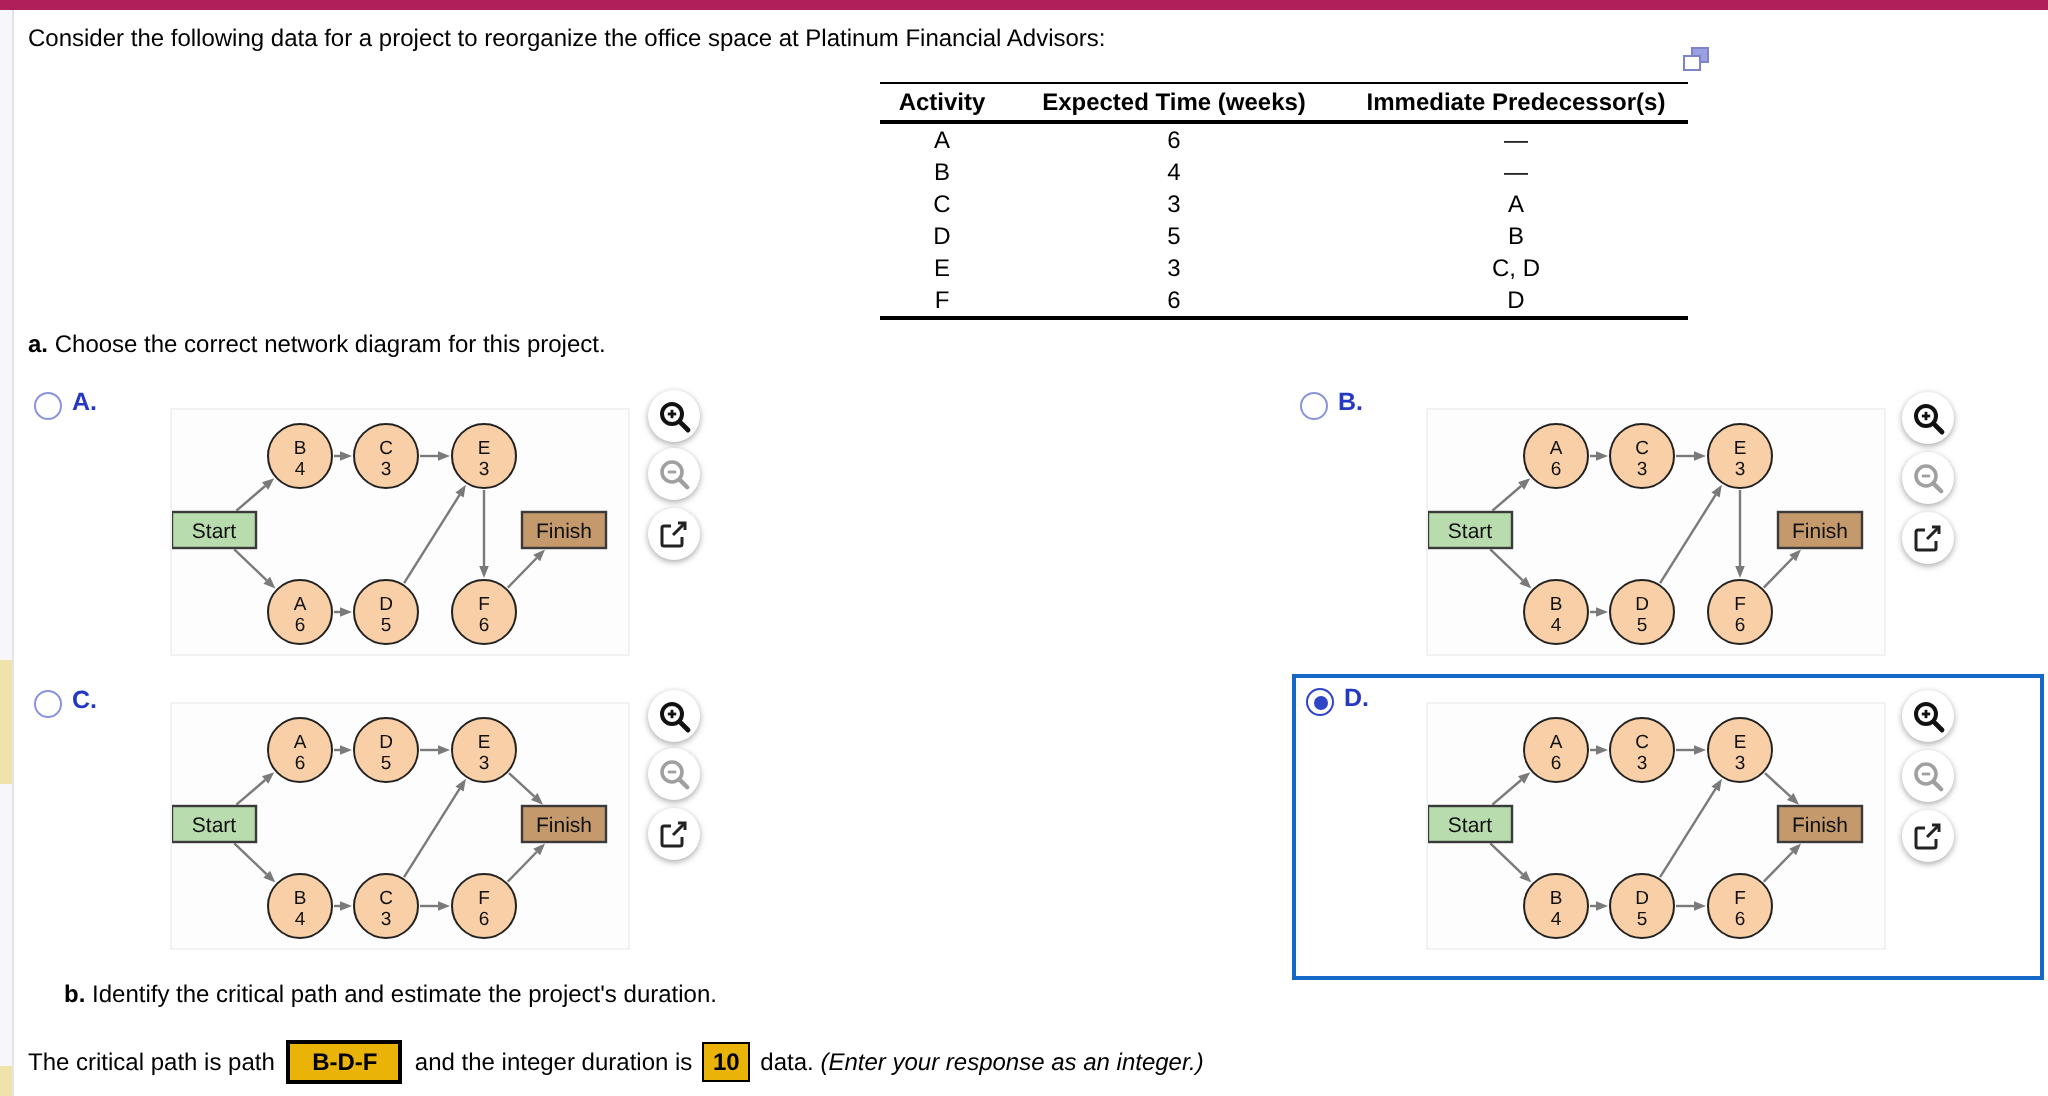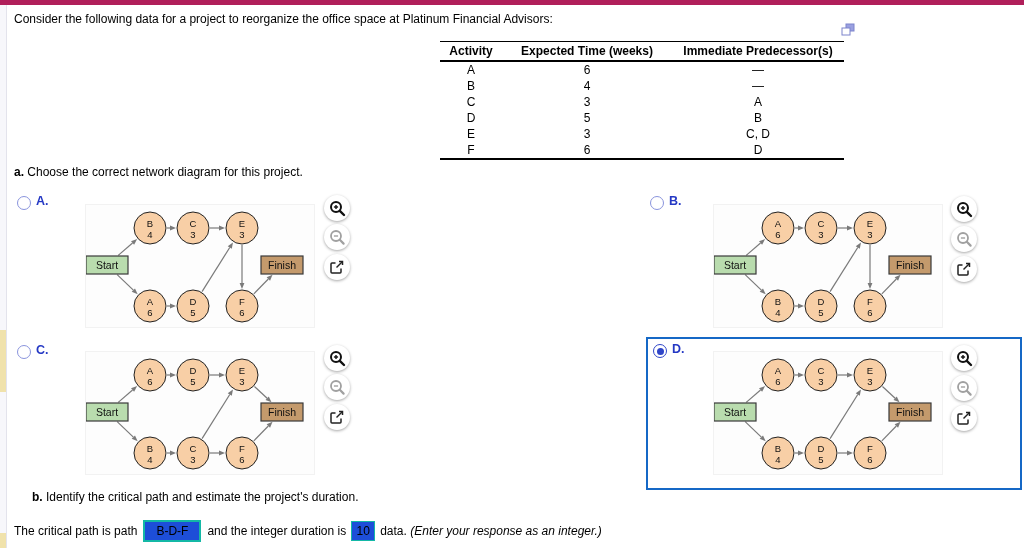--- a/index.html
+++ b/index.html
@@ -20,21 +20,21 @@
   .radio{position:absolute;width:12px;height:12px;border-radius:50%;background:#fff;
          border:1.5px solid #8a94dd;cursor:pointer;}
   .radio.sel{border-color:#2f45c8;}
   .radio.sel::after{content:'';position:absolute;left:2.5px;top:2.5px;width:7px;height:7px;border-radius:50%;background:#2f45c8;}
   .optlabel{position:absolute;font-size:12.5px;font-weight:bold;color:#2438c4;cursor:pointer;}
   .diag{position:absolute;width:228px;height:122px;background:#fdfdfd;border:1px solid #f2f2f2;}
   .iconbtn{position:absolute;width:26px;height:26px;border-radius:50%;background:#fff;
            box-shadow:0 1px 3px rgba(0,0,0,.35);display:flex;align-items:center;justify-content:center;cursor:pointer;}
   .selbox{position:absolute;left:646px;top:337px;width:372px;height:149px;border:2px solid #1568c6;}
   .ansrow{position:absolute;left:14px;top:520px;display:flex;align-items:center;font-size:12px;white-space:pre;}
-  .ansbox{border:2px solid #14b8a6;background:#1d4ed8;padding:2px 8px;margin:0 6px;font-size:12px;min-width:38px;text-align:center;}
+  .ansbox{border:2px solid #000000;background:#eab308;padding:2px 8px;margin:0 6px;font-size:12px;min-width:38px;text-align:center;font-weight:bold;}
   .ansbox.small{border-width:1.5px;padding:2px 4px;min-width:14px;margin:0 5px;}
   .note{font-style:italic;}
 </style>
 </head>
 <body>
 
 <div class="page">
   <div class="topbar"></div>
   <div class="strip">
     <div class="strip-hl" style="top:325px;height:62px;"></div>

